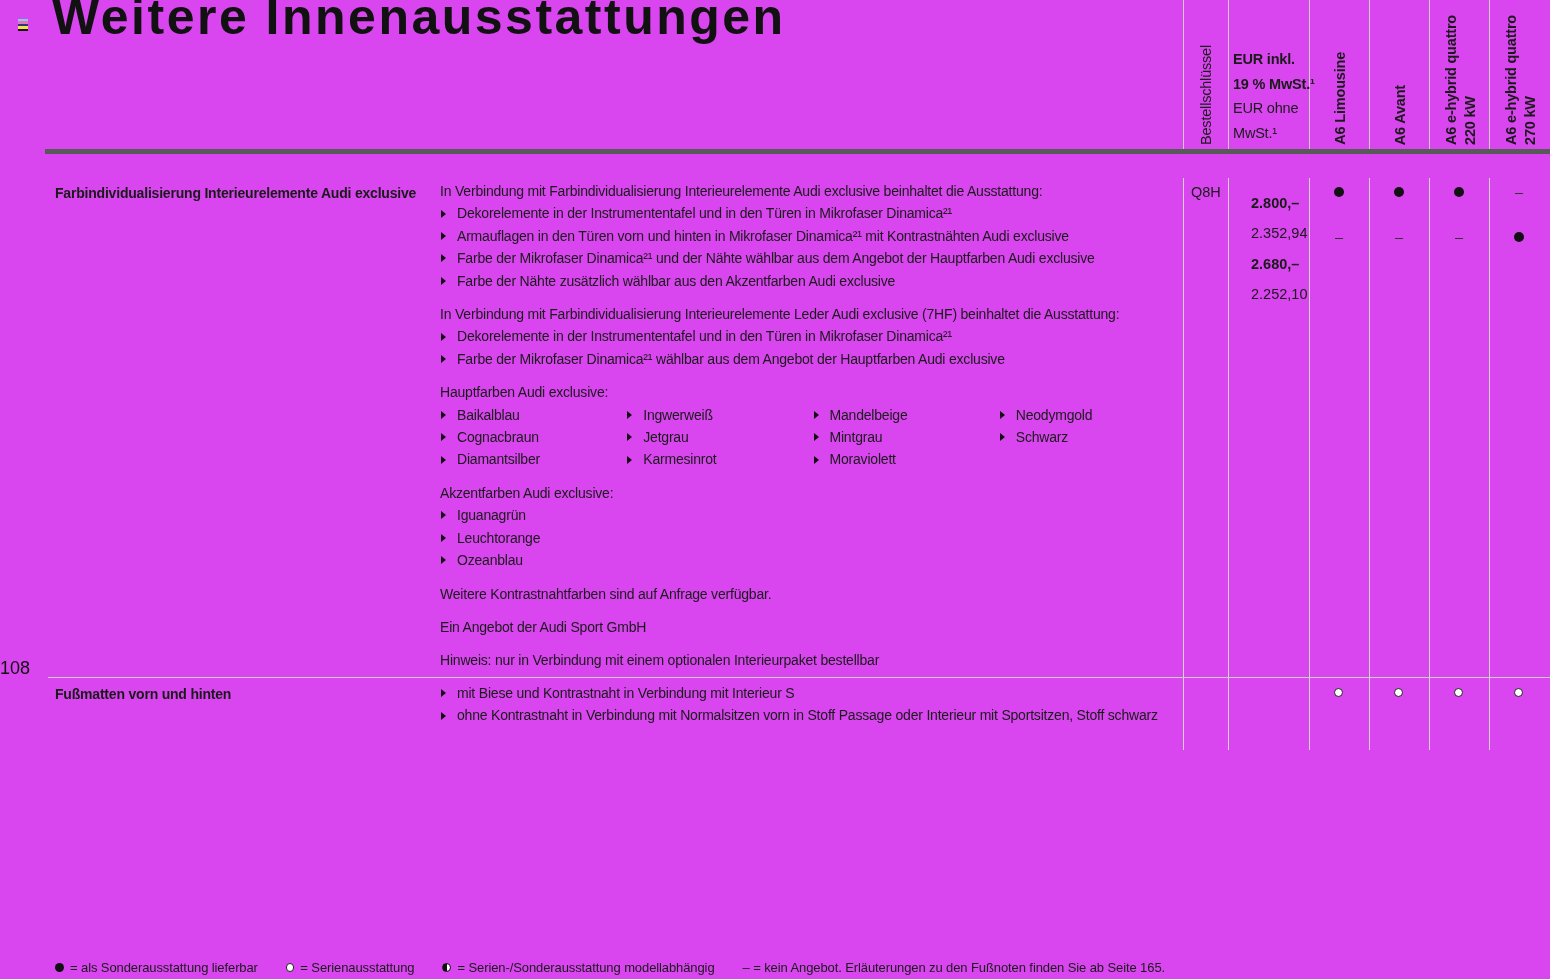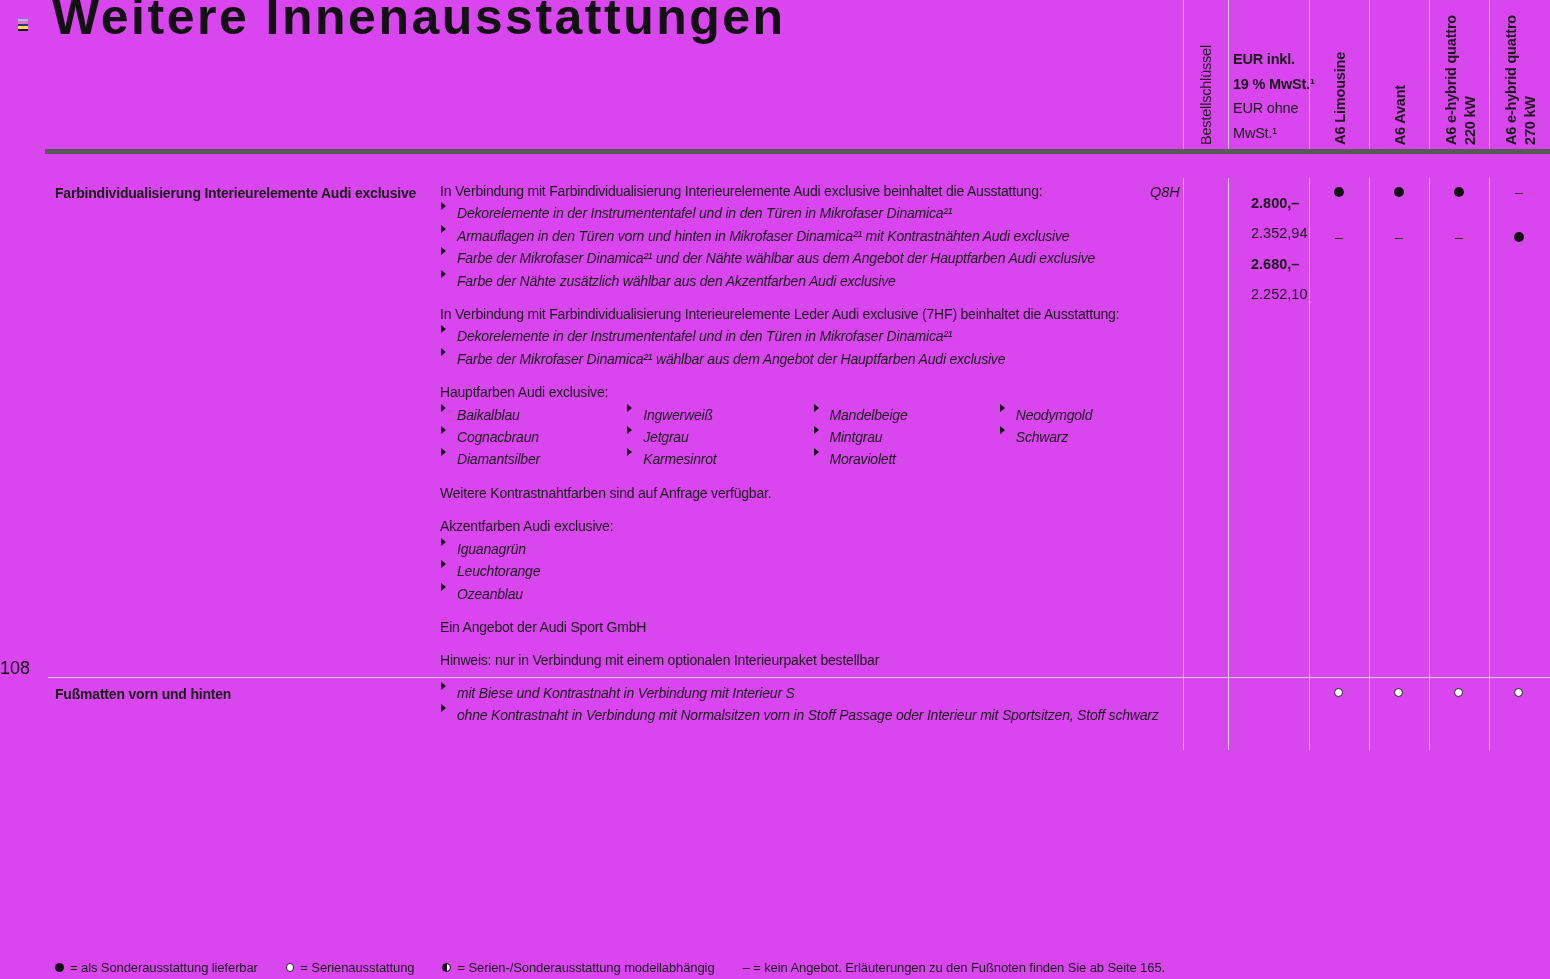--- a/index.html
+++ b/index.html
@@ -26,27 +26,27 @@
   .vhead span { display:block; }
   .eur-head { position:absolute; left:1233px; top:47px; font-size:14.5px; line-height:24.5px; letter-spacing:-0.2px; }
   .eur-head .b { font-weight:bold; }
 
   
   .row-label { position:absolute; left:55px; font-size:14px; font-weight:bold; letter-spacing:-0.2px; white-space:nowrap; }
   .desc { position:absolute; left:440px; width:745px; font-size:14px; letter-spacing:-0.2px; line-height:22.4px; }
   .desc .sec { margin:0 0 11px 0; }
   .desc .sec:last-child { margin-bottom:0; }
   .desc p { margin:0; white-space:nowrap; }
-  .bullet { display:flex; white-space:nowrap;font-style:italic; }
+  .bullet { display:flex; align-items:center; white-space:nowrap; }
   .tri { flex:0 0 auto; width:0; height:0; border-top:4px solid transparent; border-bottom:4px solid transparent; border-left:5.5px solid #111; margin:0 11px 0 1px; }
   .color-cols { display:flex; }
   .color-cols .col { width:187.5px; }
 
   
-  .order-code { position:absolute; left:1150px; top:184px; font-size:14.5px;font-style:italic; }
+  .order-code { position:absolute; left:1191px; top:184px; font-size:14.5px; }
   .prices { position:absolute; left:1243px; top:184px; font-size:14.5px; line-height:22.3px; }
   .prices p { margin:8px; }
   .prices .b { font-weight:bold; }
 
   
   .mark { position:absolute; width:10px; height:10px; display:flex; align-items:center; justify-content:center; }
   .mark-filled { background:#111; border-radius:50%; }
   .mark-ring { width:9px; height:9px; border:1.6px solid #222; border-radius:50%; background:#fff; }
   .mark-dash::after { content:"–"; font-size:14.5px; color:#333; line-height:10px; }
 
@@ -200,38 +200,38 @@
             </div>
           <div class="bullet">
               <span class="tri"></span>
               <span>Schwarz</span>
             </div>
         </div>
       </div>
     </div>
 
     <div class="sec">
+      <p>Akzentfarben Audi exclusive:</p>
+      <div class="bullet">
+          <span class="tri"></span>
+          <span>Iguanagrün</span>
+        </div>
+      <div class="bullet">
+          <span class="tri"></span>
+          <span>Leuchtorange</span>
+        </div>
+      <div class="bullet">
+          <span class="tri"></span>
+          <span>Ozeanblau</span>
+        </div>
+    </div>
+
+    <div class="sec">
         <p>Weitere Kontrastnahtfarben sind auf Anfrage verfügbar.</p>
       </div>
-
-    <div class="sec">
-      <p>Akzentfarben Audi exclusive:</p>
-      <div class="bullet">
-          <span class="tri"></span>
-          <span>Iguanagrün</span>
-        </div>
-      <div class="bullet">
-          <span class="tri"></span>
-          <span>Leuchtorange</span>
-        </div>
-      <div class="bullet">
-          <span class="tri"></span>
-          <span>Ozeanblau</span>
-        </div>
-    </div>
     <div class="sec">
         <p>Ein Angebot der Audi Sport GmbH</p>
       </div>
     <div class="sec">
         <p>Hinweis: nur in Verbindung mit einem optionalen Interieurpaket bestellbar</p>
       </div>
   </div>
 
   <div class="order-code">Q8H</div>
 

